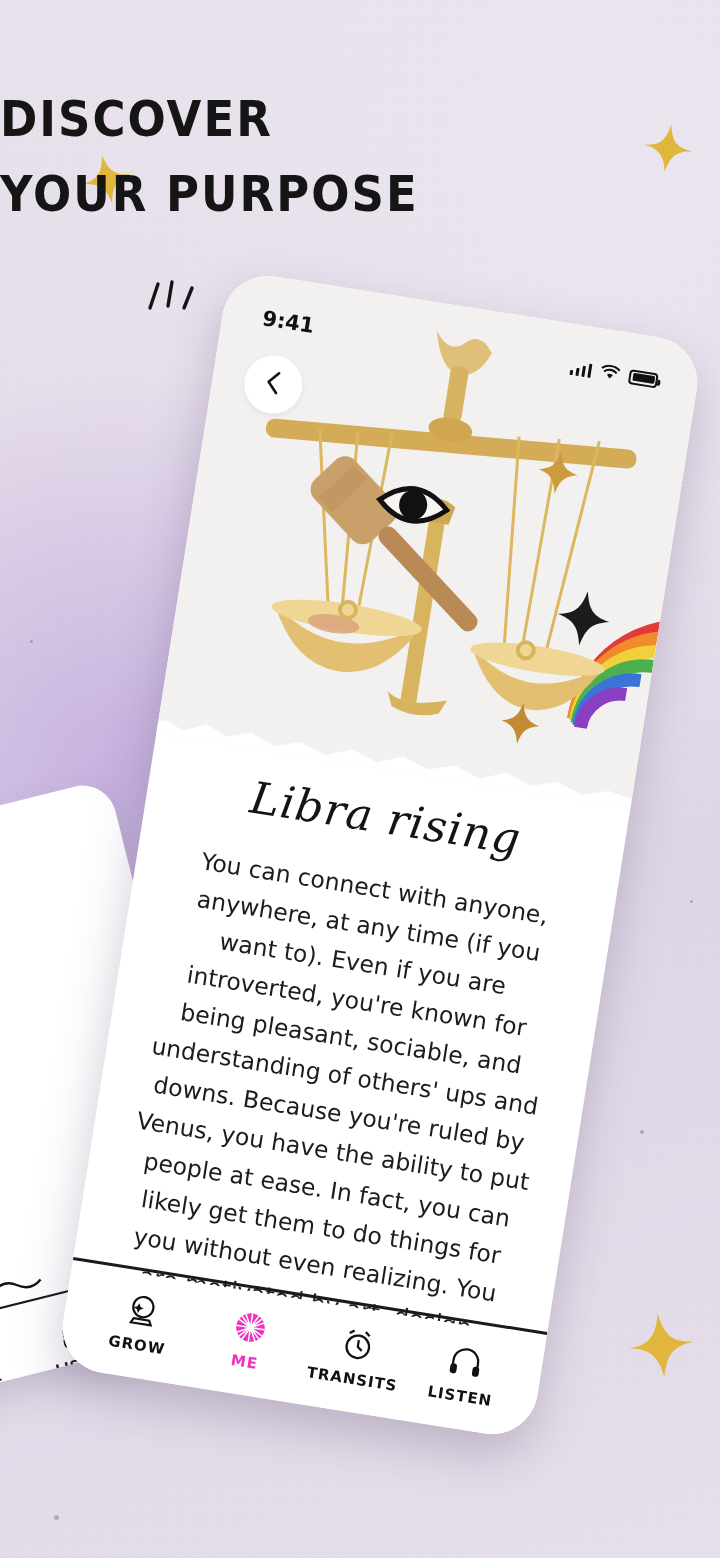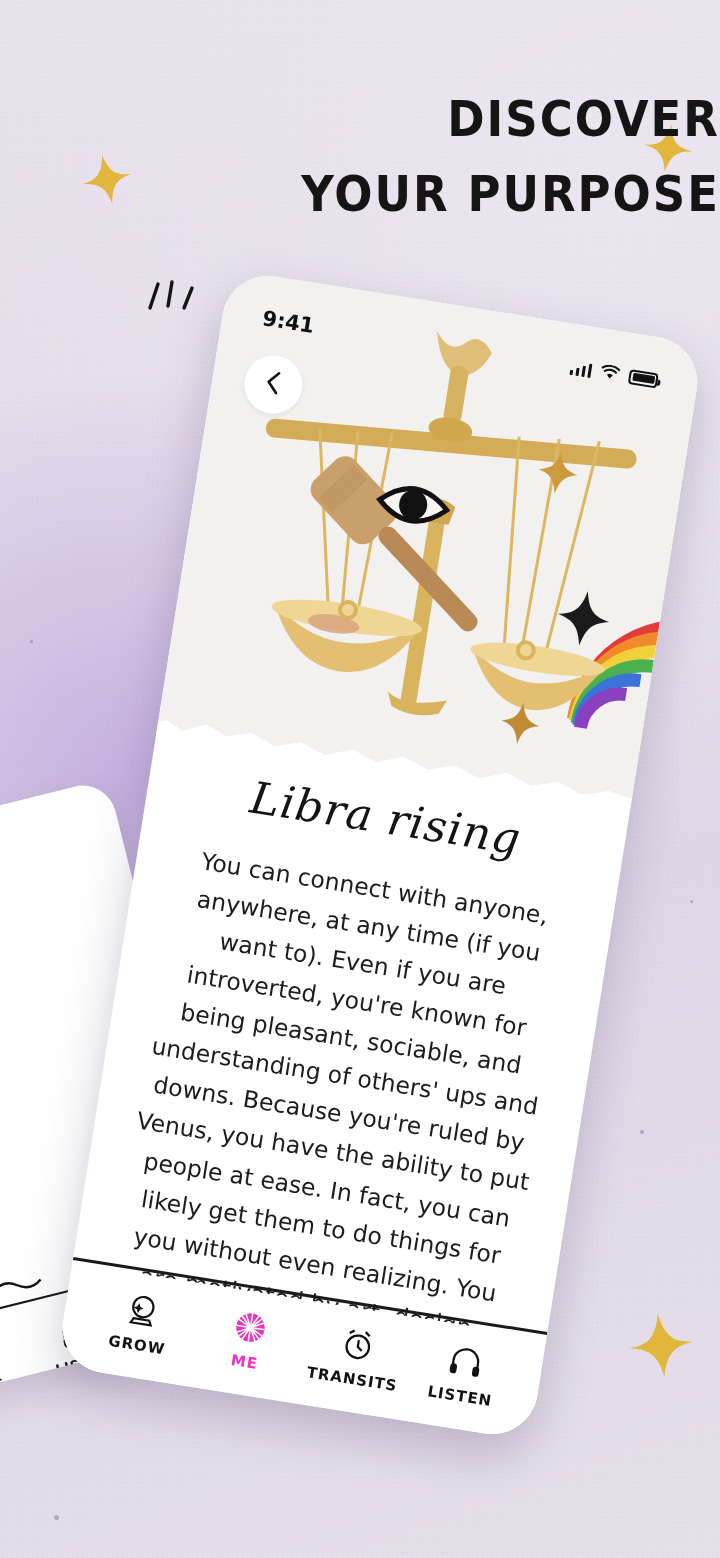--- a/index.html
+++ b/index.html
@@ -26,21 +26,21 @@
     pointer-events: none;
     mix-blend-mode: multiply;
     opacity: .55;
   }
   .speck { position: absolute; background: rgba(90,75,100,0.35); border-radius: 50%; }
 
   
   .headline {
     position: absolute;
     top: 92px; left: 0; right: 0;
-    text-align: right;
+    text-align: left;
     color: #151515;
     font-weight: 900;
     letter-spacing: 1px;
     line-height: 1.18;
     z-index: 6;
   }
   .headline .l1 {
     display: block;
     font-size: 45px;
     font-family: "DejaVu Sans", sans-serif;

